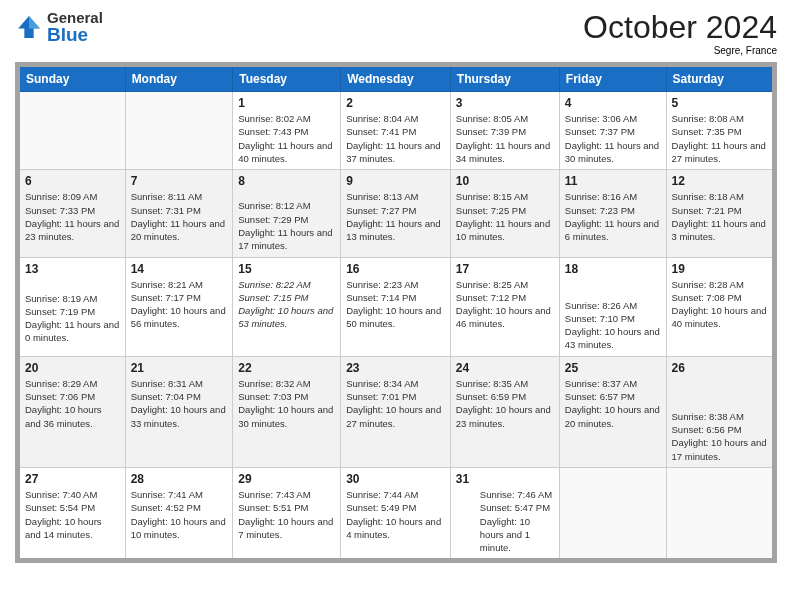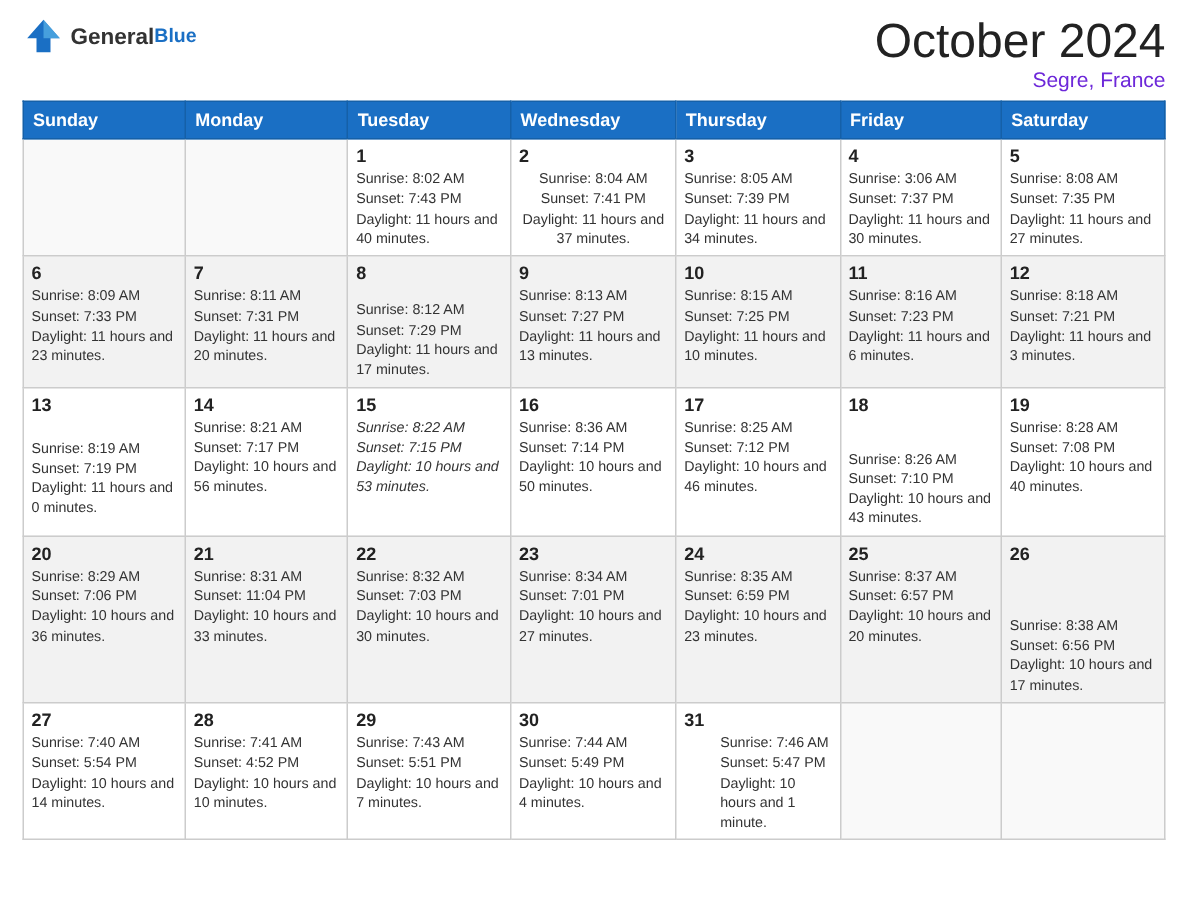--- a/index.html
+++ b/index.html
@@ -22,55 +22,55 @@
       align-items: flex-start;
       margin-bottom: 6px;
     }
     .logo {
       display: flex;
       align-items: center;
       gap: 4px;
     }
     .logo-text {
       display: flex;
-      flex-direction: row;
+      flex-direction: column;
       line-height: 1;
     }
     .logo-general {
       font-size: 15px;
       font-weight: bold;
       color: #333;
     }
     .logo-blue {
-      font-size: 13px;
+      font-size: 19px;
       font-weight: bold;
       color: #1a6fc4;
     }
     .logo-icon {
       width: 28px;
       height: 28px;
     }
     .title-block {
       text-align: right;
     }
     .month-title {
       font-size: 32px;
       font-weight: normal;
       color: #222;
       line-height: 1.1;
       margin-left: 32px;
     }
     .subtitle {
-      font-size: 14px;
-      color: #6d28d9;
+      font-size: 10px;
+      color: #000000;
     }
     .calendar {
       width: 100%;
       border-collapse: collapse;
-      border: 1px solid #a3a3a3;
+      border: 5px solid #a3a3a3;
     }
     .calendar th {
       background: #1a6fc4;
       color: #fff;
       font-size: 12px;
       font-weight: bold;
       padding: 5px 6px;
       border: 1px solid #1560a8;
       text-align: left;
     }
@@ -146,21 +146,21 @@
           <td class="empty"></td>
           <td class="empty"></td>
           <td>
             <span class="day-number">1</span>
             <div class="day-info" style="white-space: pre-line;">Sunrise: 8:02 AM
 Sunset: 7:43 PM
 Daylight: 11 hours and 40 minutes.</div>
           </td>
           <td>
             <span class="day-number">2</span>
-            <div class="day-info" style="white-space: pre-line; text-align: center;">Sunrise: 8:04 AM
+            <div class="day-info" style="white-space: pre-line;">Sunrise: 8:04 AM
 Sunset: 7:41 PM
 Daylight: 11 hours and 37 minutes.</div>
           </td>
           <td>
             <span class="day-number">3</span>
             <div class="day-info" style="white-space: pre-line;">Sunrise: 8:05 AM
 Sunset: 7:39 PM
 Daylight: 11 hours and 34 minutes.</div>
           </td>
           <td>
@@ -234,21 +234,21 @@
 Daylight: 10 hours and 56 minutes.</div>
           </td>
           <td>
             <span class="day-number">15</span>
             <div class="day-info" style="white-space: pre-line; font-style: italic;">Sunrise: 8:22 AM
 Sunset: 7:15 PM
 Daylight: 10 hours and 53 minutes.</div>
           </td>
           <td>
             <span class="day-number">16</span>
-            <div class="day-info" style="white-space: pre-line;">Sunrise: 8:36 AM
+            <div class="day-info" style="white-space: pre-line;">Sunrise: 2:23 AM
 Sunset: 7:14 PM
 Daylight: 10 hours and 50 minutes.</div>
           </td>
           <td>
             <span class="day-number">17</span>
             <div class="day-info" style="white-space: pre-line;">Sunrise: 8:25 AM
 Sunset: 7:12 PM
 Daylight: 10 hours and 46 minutes.</div>
           </td>
           <td>
@@ -267,21 +267,21 @@
         <tr class="row-alt">
           <td>
             <span class="day-number">20</span>
             <div class="day-info" style="white-space: pre-line;">Sunrise: 8:29 AM
 Sunset: 7:06 PM
 Daylight: 10 hours and 36 minutes.</div>
           </td>
           <td>
             <span class="day-number">21</span>
             <div class="day-info" style="white-space: pre-line;">Sunrise: 8:31 AM
-Sunset: 11:04 PM
+Sunset: 7:04 PM
 Daylight: 10 hours and 33 minutes.</div>
           </td>
           <td>
             <span class="day-number">22</span>
             <div class="day-info" style="white-space: pre-line;">Sunrise: 8:32 AM
 Sunset: 7:03 PM
 Daylight: 10 hours and 30 minutes.</div>
           </td>
           <td>
             <span class="day-number">23</span>

